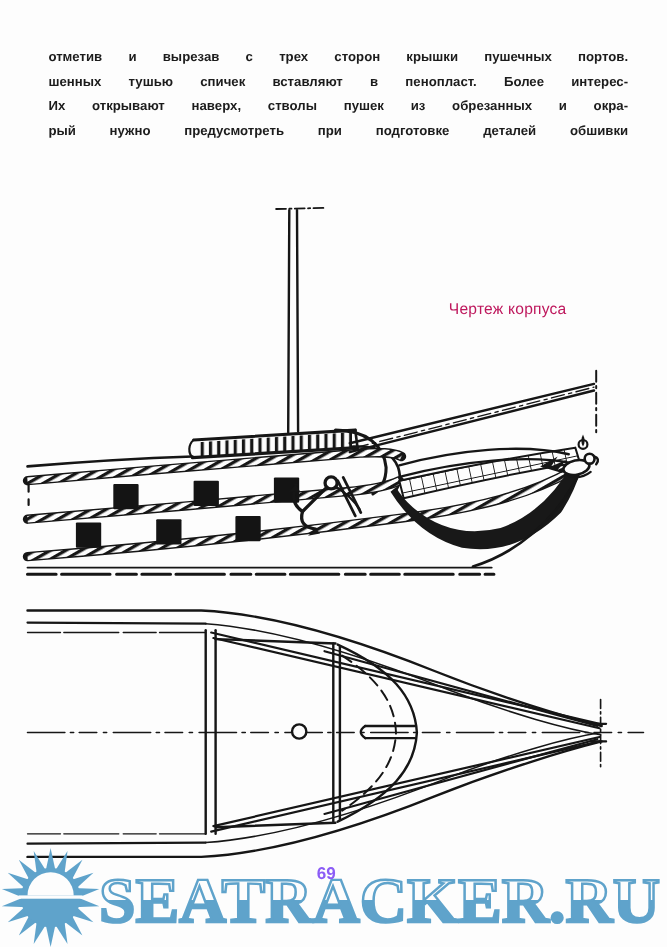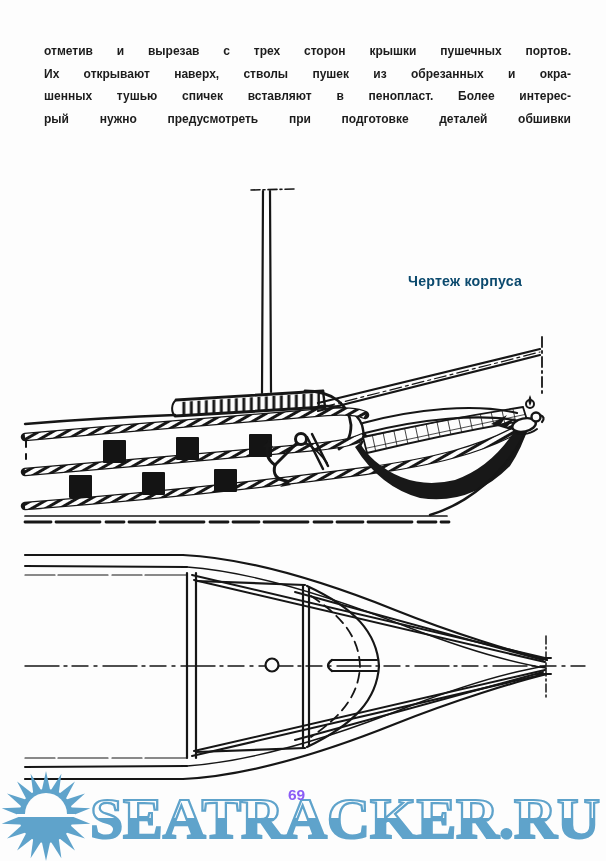--- a/index.html
+++ b/index.html
@@ -3,41 +3,41 @@
 <meta charset="utf-8">
 <style>
   html,body{margin:0;padding:0;}
   body{
     width:606px;height:861px;position:relative;overflow:hidden;
     background:#fdfdfd;font-family:"Liberation Sans",sans-serif;color:#1b1b1b;
   }
   .para{position:absolute;left:44px;top:40px;width:527px;
     font-size:12px;font-weight:700;line-height:22.5px;color:#1c1c1c;}
   .para .line{text-align:justify;text-align-last:justify;}
-  .caption{position:absolute;left:408px;top:273px;font-size:14.2px;font-weight:700;
-    color:#0c4a6e;letter-spacing:.2px;}
+  .caption{position:absolute;left:408px;top:273px;font-size:14.2px;font-weight:400;
+    color:#be185d;letter-spacing:.2px;}
   .fig{position:absolute;left:15px;}
   #fig-side{top:185px;}
   #fig-top{top:548px;}
   .pagenum{position:absolute;left:288px;top:786px;font-size:15.5px;font-weight:700;
     color:#8b5cf6;z-index:6;}
   .wm{position:absolute;left:0;top:770px;width:606px;height:91px;z-index:5;}
   .wm svg{position:absolute;top:0;left:0;}
   
   .k{stroke:#161616;fill:none;stroke-linecap:round;}
   .edge{stroke:#161616;fill:none;stroke-width:8.5;stroke-linecap:round;}
   .hatch{stroke:url(#ropePat);fill:none;stroke-width:6;}
 </style>
 </head>
 <body>
 
 <div class="para">
   <div class="line">отметив и вырезав с трех сторон крышки пушечных портов.</div>
+  <div class="line">шенных тушью спичек вставляют в пенопласт. Более интерес-</div>
   <div class="line">Их открывают наверх, стволы пушек из обрезанных и окра-</div>
-  <div class="line">шенных тушью спичек вставляют в пенопласт. Более интерес-</div>
   <div class="line">рый нужно предусмотреть при подготовке деталей обшивки</div>
 </div>
 
 <div class="caption">Чертеж корпуса</div>
 
 <svg id="fig-side" class="fig" width="580" height="345" viewBox="0 0 580 345">
   <defs>
     <pattern id="ropePat" width="7" height="7" patternUnits="userSpaceOnUse" patternTransform="rotate(60)">
       <rect width="7" height="7" fill="#fdfdfd"></rect>
       <rect width="3" height="7" fill="#161616"></rect>

